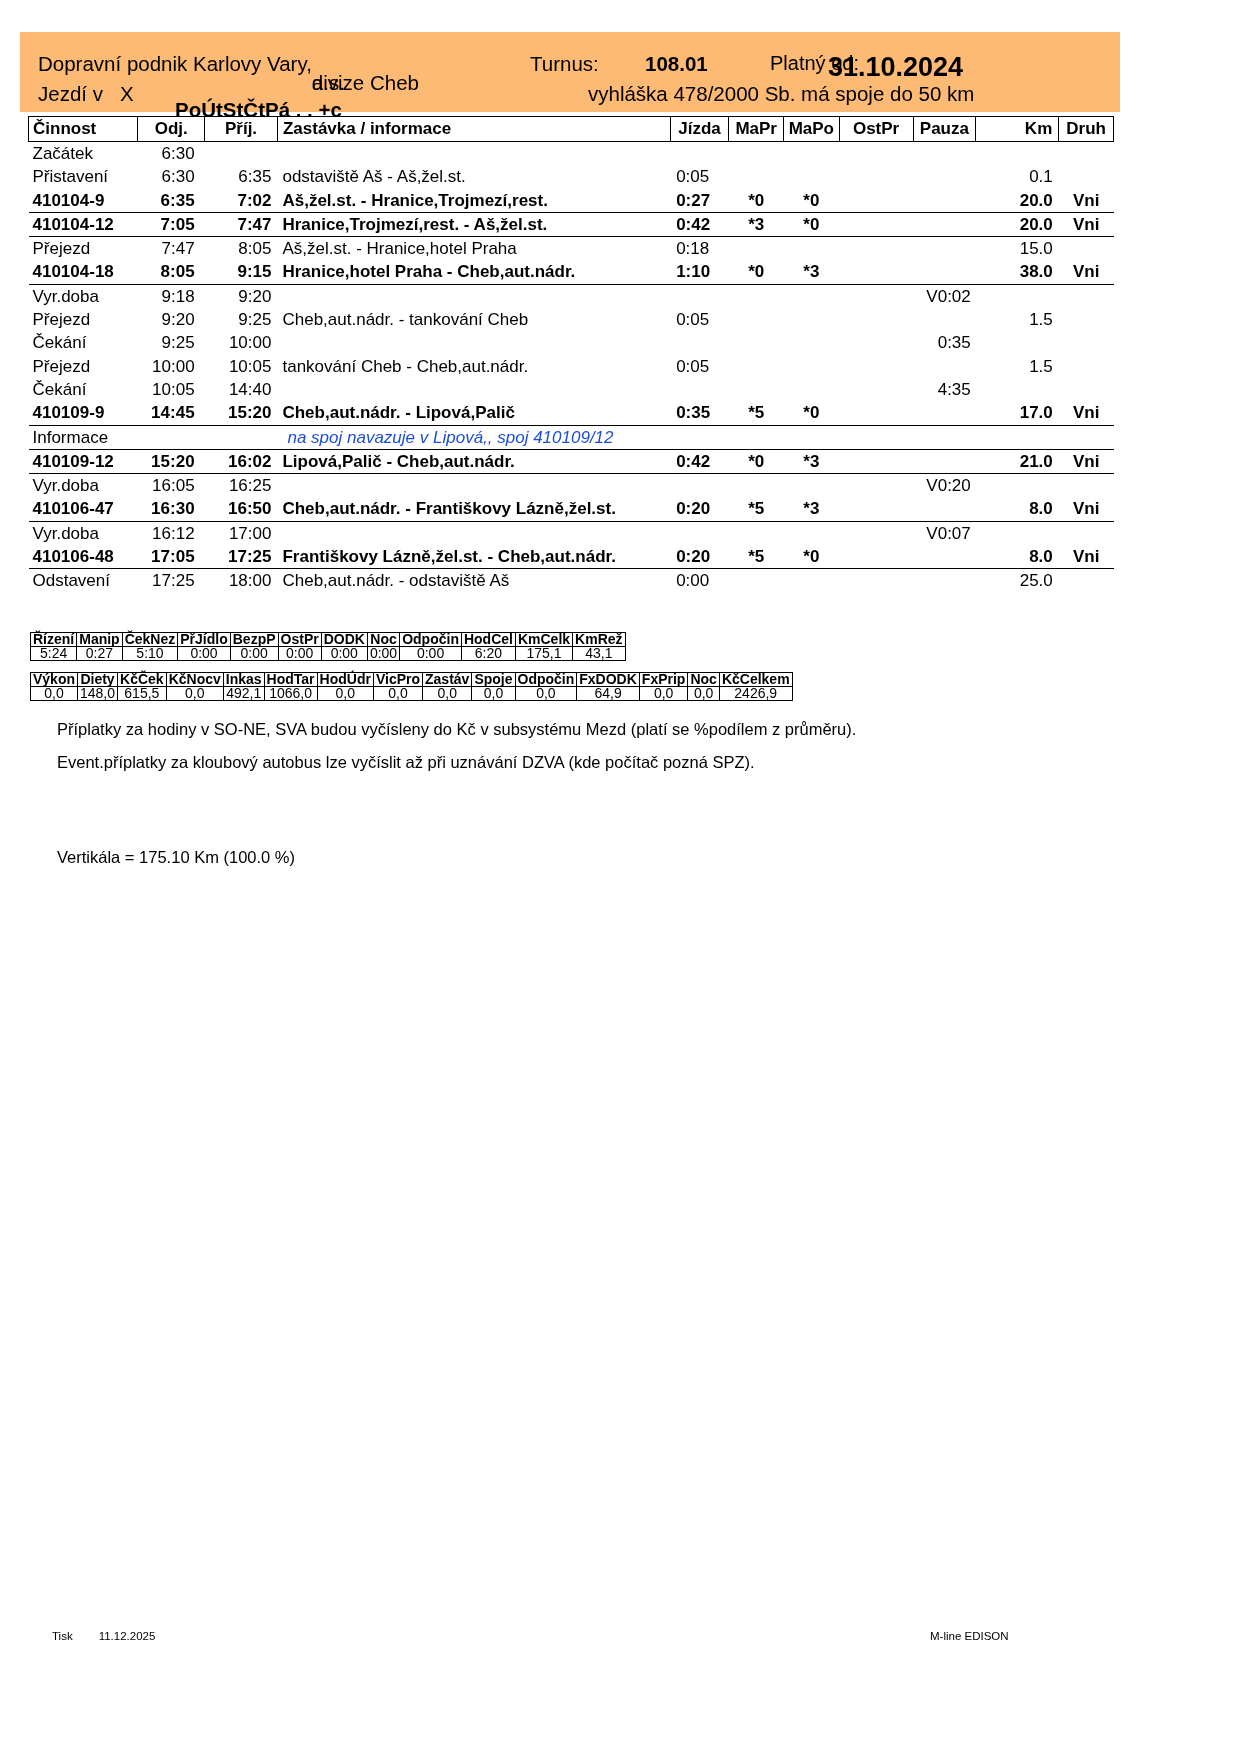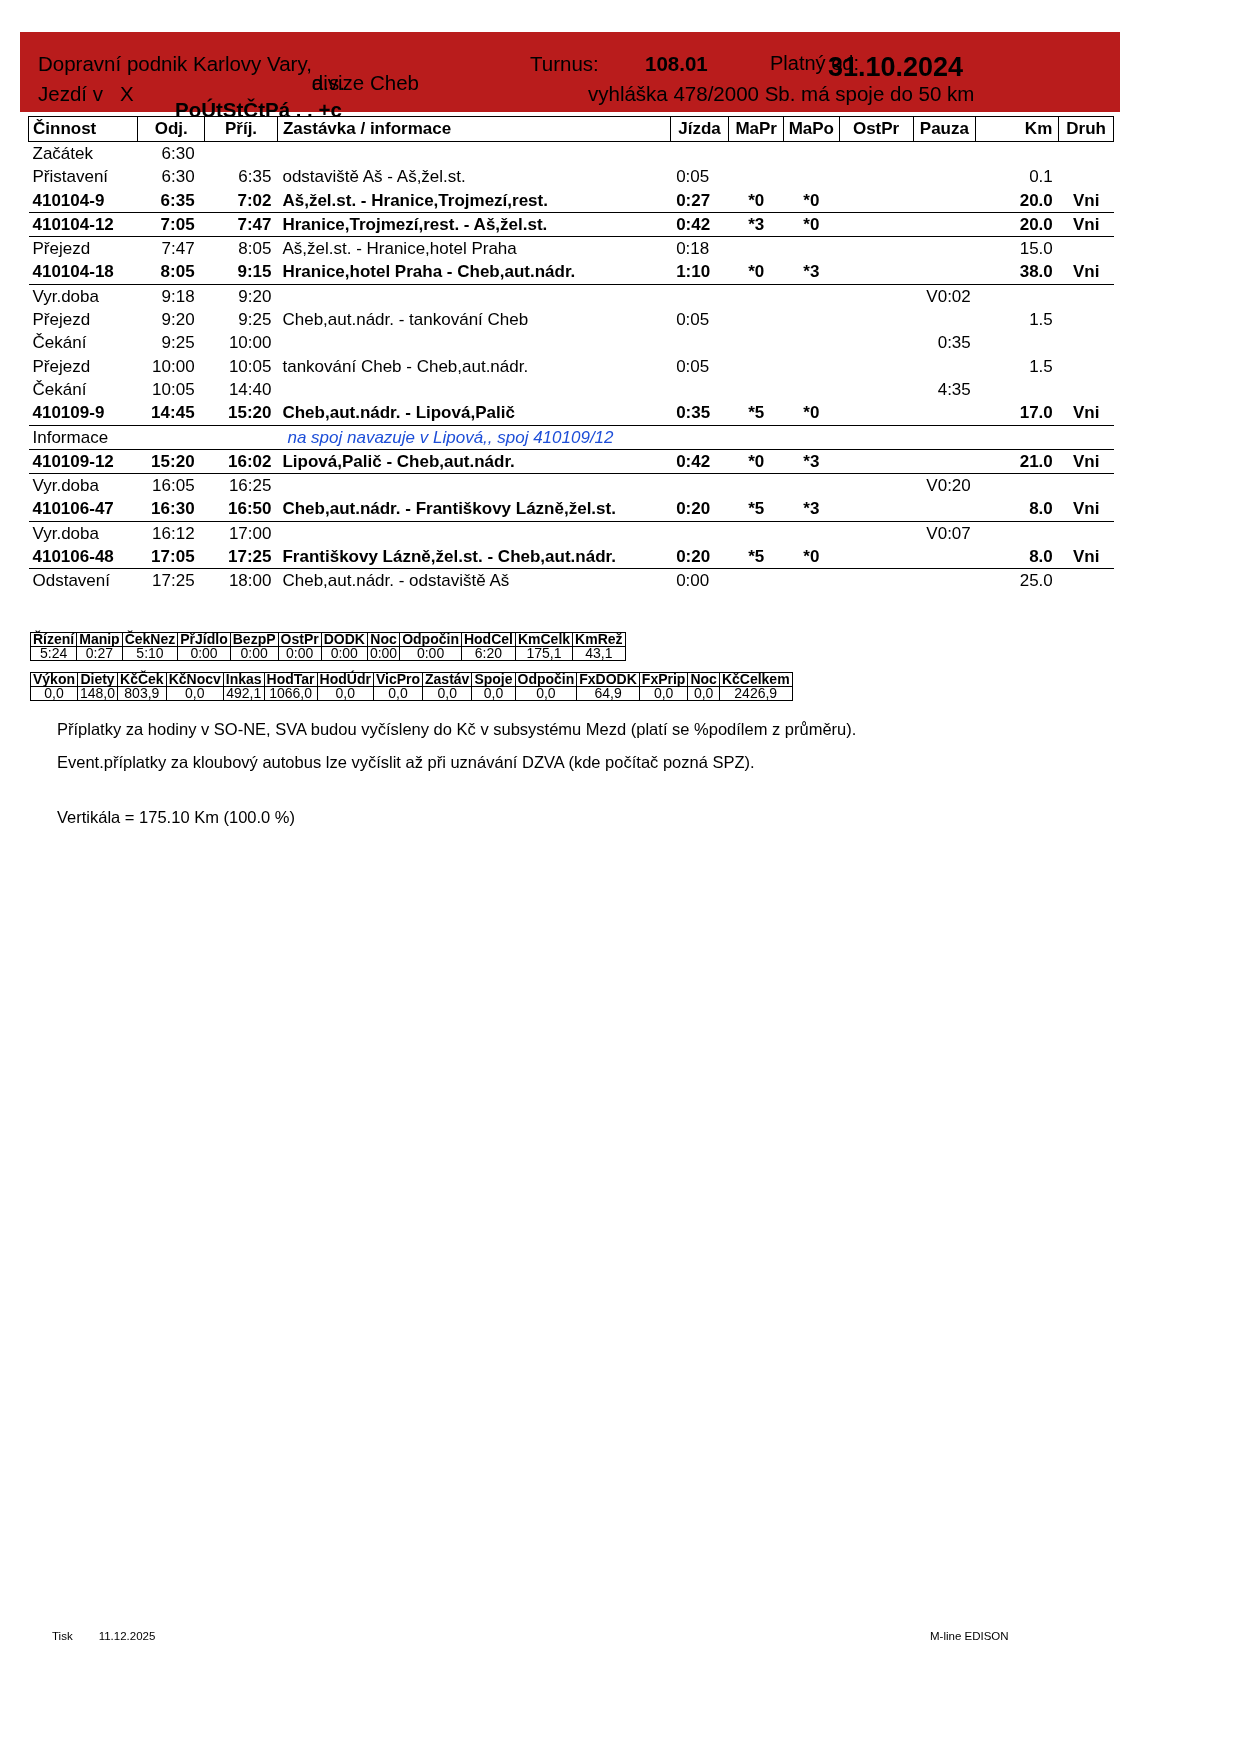--- a/index.html
+++ b/index.html
@@ -196,21 +196,21 @@
   .mini-2 { left: 30px; top: 672px; }
 
   
   .note {
     position: absolute;
     font-size: 16.5px;
     white-space: nowrap;
   }
   .note-1 { left: 57px; top: 720px; text-align: center; }
   .note-2 { left: 57px; top: 753px; }
-  .note-3 { left: 57px; top: 808px; }
+  .note-3 { left: 57px; top: 848px; }
 
   
   .footer-left {
     position: absolute;
     left: 52px;
     top: 1630px;
     font-size: 11.5px;
     white-space: nowrap;
   }
   .footer-left .ft-date { margin-left: 26px; }
@@ -220,21 +220,21 @@
     top: 1630px;
     font-size: 11.5px;
     white-space: nowrap;
   }
 </style>
 </head>
 <body>
 
 <div class="page">
 
-  <div class="header-band" style="background: #b91c1c;">
+  <div class="header-band" style="background: #fdba74;">
 
     <div class="hdr-row hdr-row-1">
       <div class="hdr-company">
         <span>Dopravní podnik Karlovy Vary,</span><span class="ovl"><span>a.s.</span><span>divize Cheb</span></span>
       </div>
       <div class="hdr-turnus-label">Turnus:</div>
       <div class="hdr-turnus-value">108.01</div>
       <div class="hdr-valid-label">Platný od:</div>
       <div class="hdr-valid-value">31.10.2024</div>
     </div>
@@ -580,21 +580,21 @@
           <th>FxDODK</th>
           <th>FxPrip</th>
           <th>Noc</th>
           <th>KčCelkem</th>
         </tr>
     </thead>
     <tbody>
       <tr id="sum2-body">
           <td>0,0</td>
           <td>148,0</td>
-          <td>803,9</td>
+          <td>615,5</td>
           <td>0,0</td>
           <td>492,1</td>
           <td>1066,0</td>
           <td>0,0</td>
           <td>0,0</td>
           <td>0,0</td>
           <td>0,0</td>
           <td>0,0</td>
           <td>64,9</td>
           <td>0,0</td>

